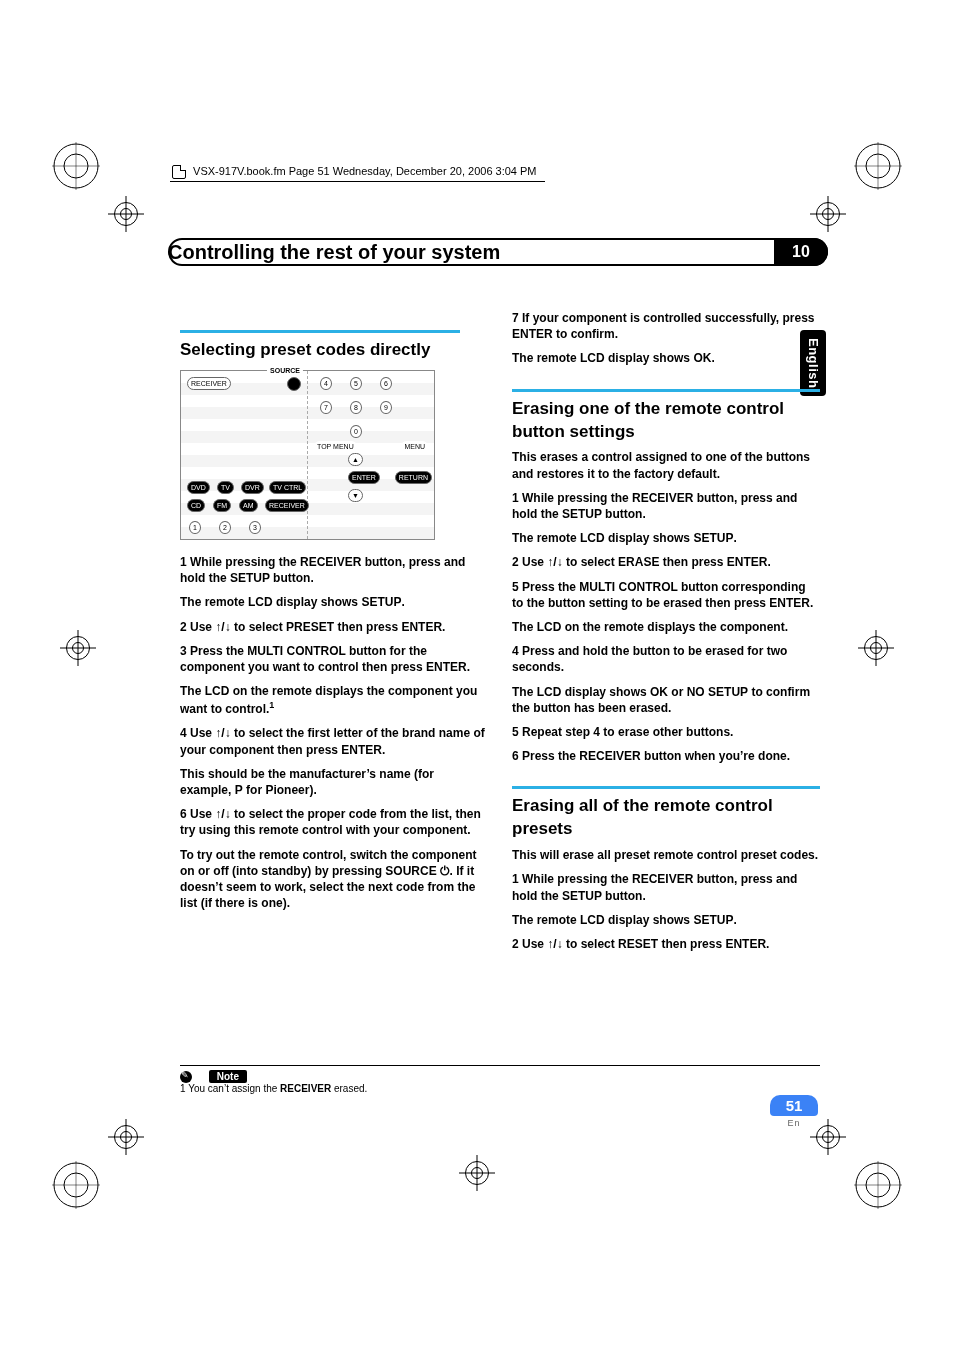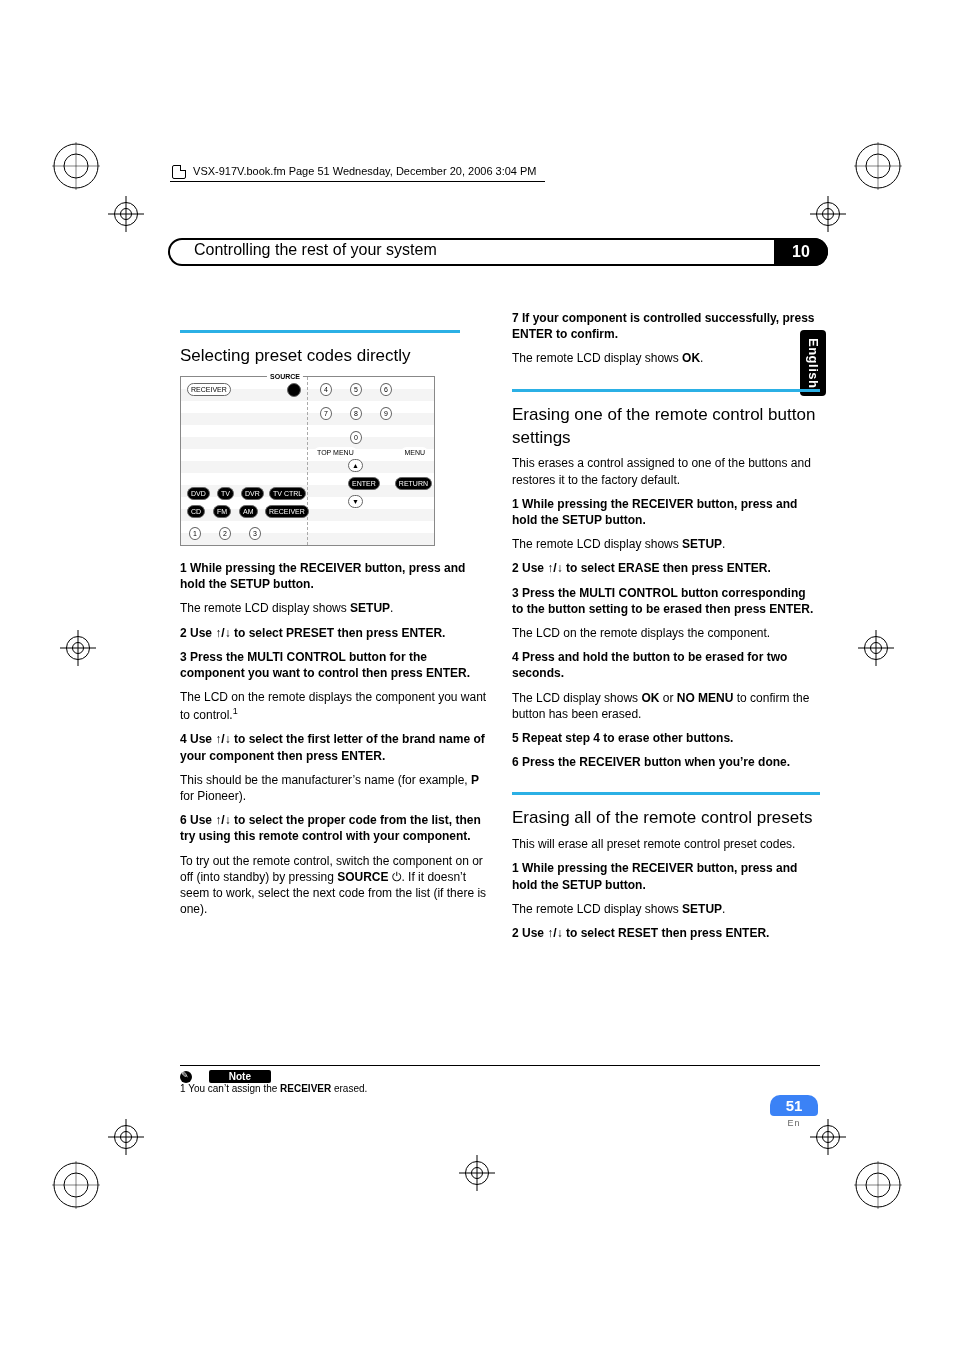--- a/index.html
+++ b/index.html
@@ -19,49 +19,49 @@
   .corner-disc { width:48px; height:48px; }
 
   
   .running-header { position:absolute; left:170px; top:163px; font-size:11px; color:#000; border-bottom:1px solid #000; padding:2px 8px 2px 2px; }
   .running-header .page-icon { display:inline-block; width:14px; height:14px; border:1px solid #000; border-radius:2px; margin-right:4px; vertical-align:middle; position:relative; }
   .running-header .page-icon::after { content:""; position:absolute; right:-1px; top:-1px; width:5px; height:5px; background:#fff; border-left:1px solid #000; border-bottom:1px solid #000; }
 
   
   .chapter-bar { position:absolute; left:168px; top:238px; width:660px; height:28px; }
   .chapter-bar .pill { position:absolute; left:0; top:0; right:0; height:28px; border:2px solid #000; border-radius:14px; }
-  .chapter-bar .title { position:absolute; left:26px; top:3px; font-size:16px; font-weight:normal; }
+  .chapter-bar .title { position:absolute; left:0; top:3px; font-size:20px; font-weight:bold; }
   .chapter-bar .num-cap { position:absolute; right:0; top:0; height:28px; width:54px; background:#000; border-top-right-radius:14px; border-bottom-right-radius:14px; color:#fff; font-weight:bold; font-size:16px; display:flex; align-items:center; justify-content:center; }
 
   
   .lang-tab { position:absolute; right:128px; top:330px; width:26px; height:66px; background:#000; color:#fff; border-radius:4px; display:flex; align-items:center; justify-content:center; }
   .lang-tab span { writing-mode: vertical-rl; font-weight:bold; font-size:13px; letter-spacing:0.5px; }
 
   
   .cols { position:absolute; left:180px; top:310px; width:640px; display:flex; gap:24px; }
   .col { width: 308px; font-size:12px; line-height:1.35; }
   .col p, .col h2, .col h3 { margin-bottom:8px; }
-  h2.section { font-size:17px; font-weight:400; margin-top:6px; margin-bottom:6px; border-top:3px solid #2bb0e5; padding-top:12px; }
+  h2.section { font-size:17px; font-weight:700; margin-top:6px; margin-bottom:6px; border-top:3px solid #2bb0e5; padding-top:6px; }
   .col1 h2.section { width: 280px; } 
   .step { font-weight:bold; margin-top:0; }
-  .body { font-weight:normal; }
+  .body { font-weight:bold; }
   .arrow-glyph { font-family: Arial; }
 
   
   .remote-illus { width:255px; height:170px; border:1px solid #888; margin:8px 0 14px 0; background:
      repeating-linear-gradient(0deg, #f4f4f4 0 12px, #fff 12px 24px);
      position:relative; display:flex; }
   .remote-illus .half { flex:1; border-right:1px dashed #aaa; position:relative; }
   .remote-illus .half:last-child { border-right:none; }
   .remote-illus .btn { position:absolute; border:1px solid #666; border-radius:10px; font-size:7px; text-align:center; background:#fff; padding:1px 3px; }
 
   
   .footnote-rule { position:absolute; left:180px; width:640px; border-top:1px solid #000; top:1065px; }
   .note-block { position:absolute; left:180px; top:1070px; font-size:10px; }
-  .note-block .note-label { display:inline-block; background:#000; color:#fff; font-weight:bold; font-size:10px; padding:1px 20px; border-radius:2px; margin-left:14px; }
+  .note-block .note-label { display:inline-block; background:#000; color:#fff; font-weight:bold; font-size:10px; padding:1px 8px; border-radius:2px; margin-left:14px; }
   .note-block .note-icon { display:inline-block; width:12px; height:12px; background:#000; border-radius:50%; vertical-align:middle; position:relative; }
   .note-block .note-icon::after { content:"✎"; color:#fff; font-size:9px; position:absolute; left:1px; top:-1px; }
 
   
   .pagenum { position:absolute; right:136px; top:1095px; width:48px; text-align:center; }
   .pagenum .cap { background:#3b82f6; color:#fff; font-weight:bold; font-size:15px; border-radius:10px 10px 4px 4px; padding:2px 0; }
   .pagenum .lang { font-size:9px; color:#666; margin-top:2px; letter-spacing:1px; }
 
   sup { font-size:0.75em; }
 </style>
@@ -234,26 +234,26 @@
 
     <p class="step">1    While pressing the RECEIVER button, press and hold the SETUP button.</p>
     <p class="body">
       <span>The remote LCD display shows </span><b>SETUP</b><span>.</span>
     </p>
 
     <p class="step">
       <span>2    Use </span><span class="arrow-glyph">↑/↓</span><span> to select ERASE then press ENTER.</span>
     </p>
 
-    <p class="step">3    Press the MULTI CONTROL button corresponding to the button setting to be erased then press ENTER.</p>
+    <p class="step">5    Press the MULTI CONTROL button corresponding to the button setting to be erased then press ENTER.</p>
     <p class="body">The LCD on the remote displays the component.</p>
 
     <p class="step">4    Press and hold the button to be erased for two seconds.</p>
     <p class="body">
-      <span>The LCD display shows </span><b>OK</b><span> or </span><b>NO MENU</b><span> to confirm the button has been erased.</span>
+      <span>The LCD display shows </span><b>OK</b><span> or </span><b>NO SETUP</b><span> to confirm the button has been erased.</span>
     </p>
 
     <p class="step">5    Repeat step 4 to erase other buttons.</p>
     <p class="step">6    Press the RECEIVER button when you’re done.</p>
 
     <h2 class="section" style="margin-top:22px;">Erasing all of the remote control presets</h2>
     <p class="body">This will erase all preset remote control preset codes.</p>
 
     <p class="step">1    While pressing the RECEIVER button, press and hold the SETUP button.</p>
     <p class="body">

